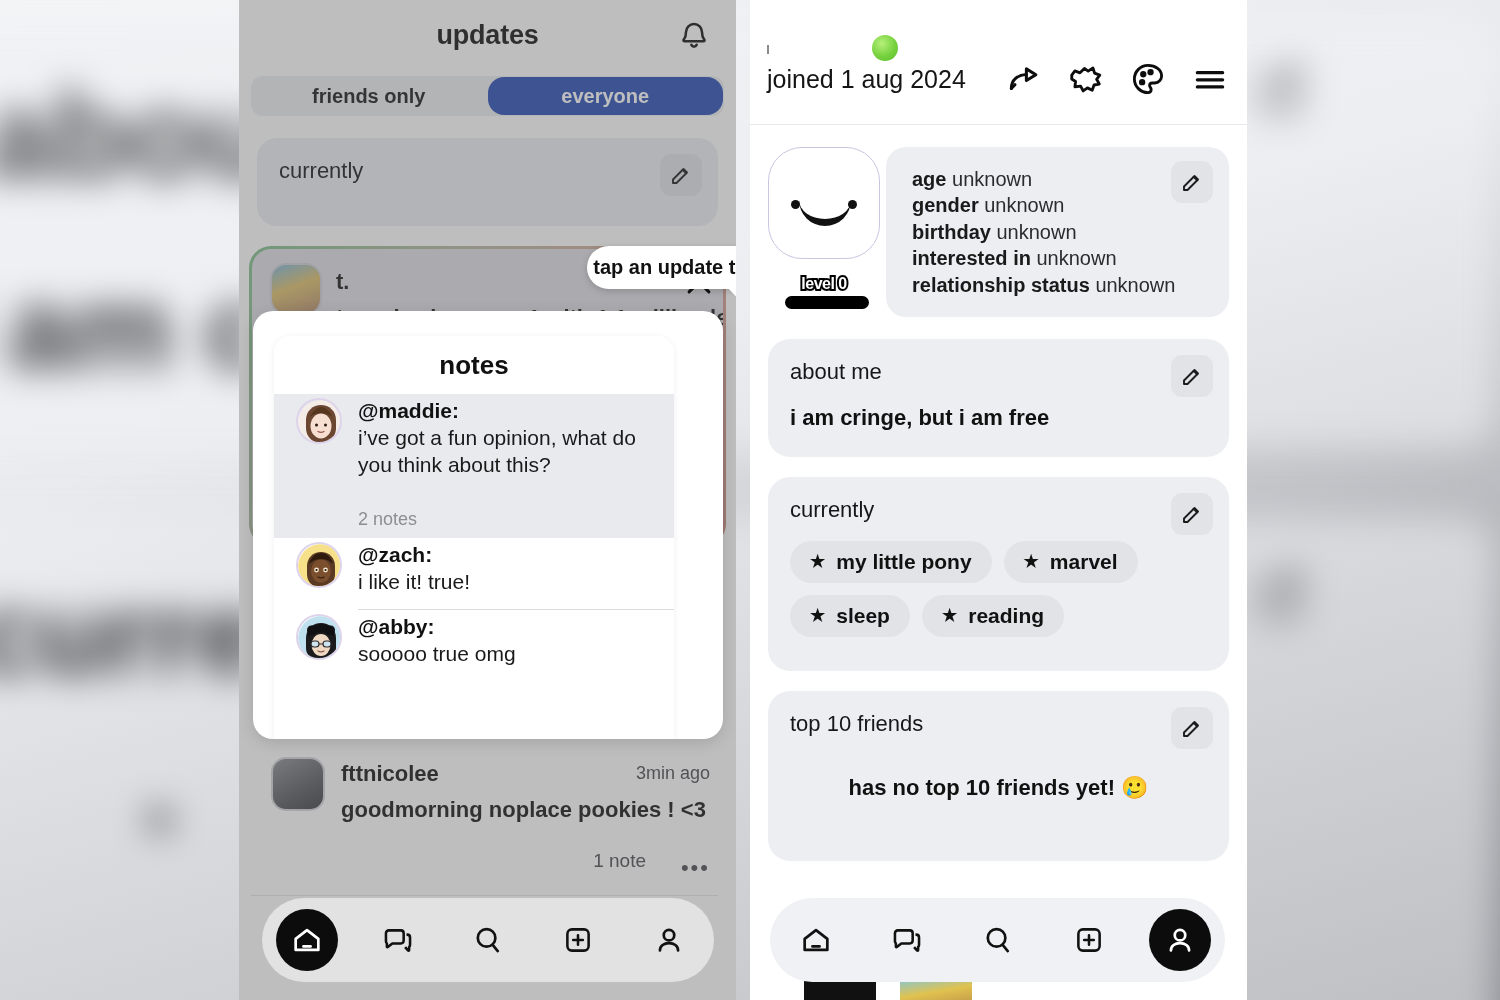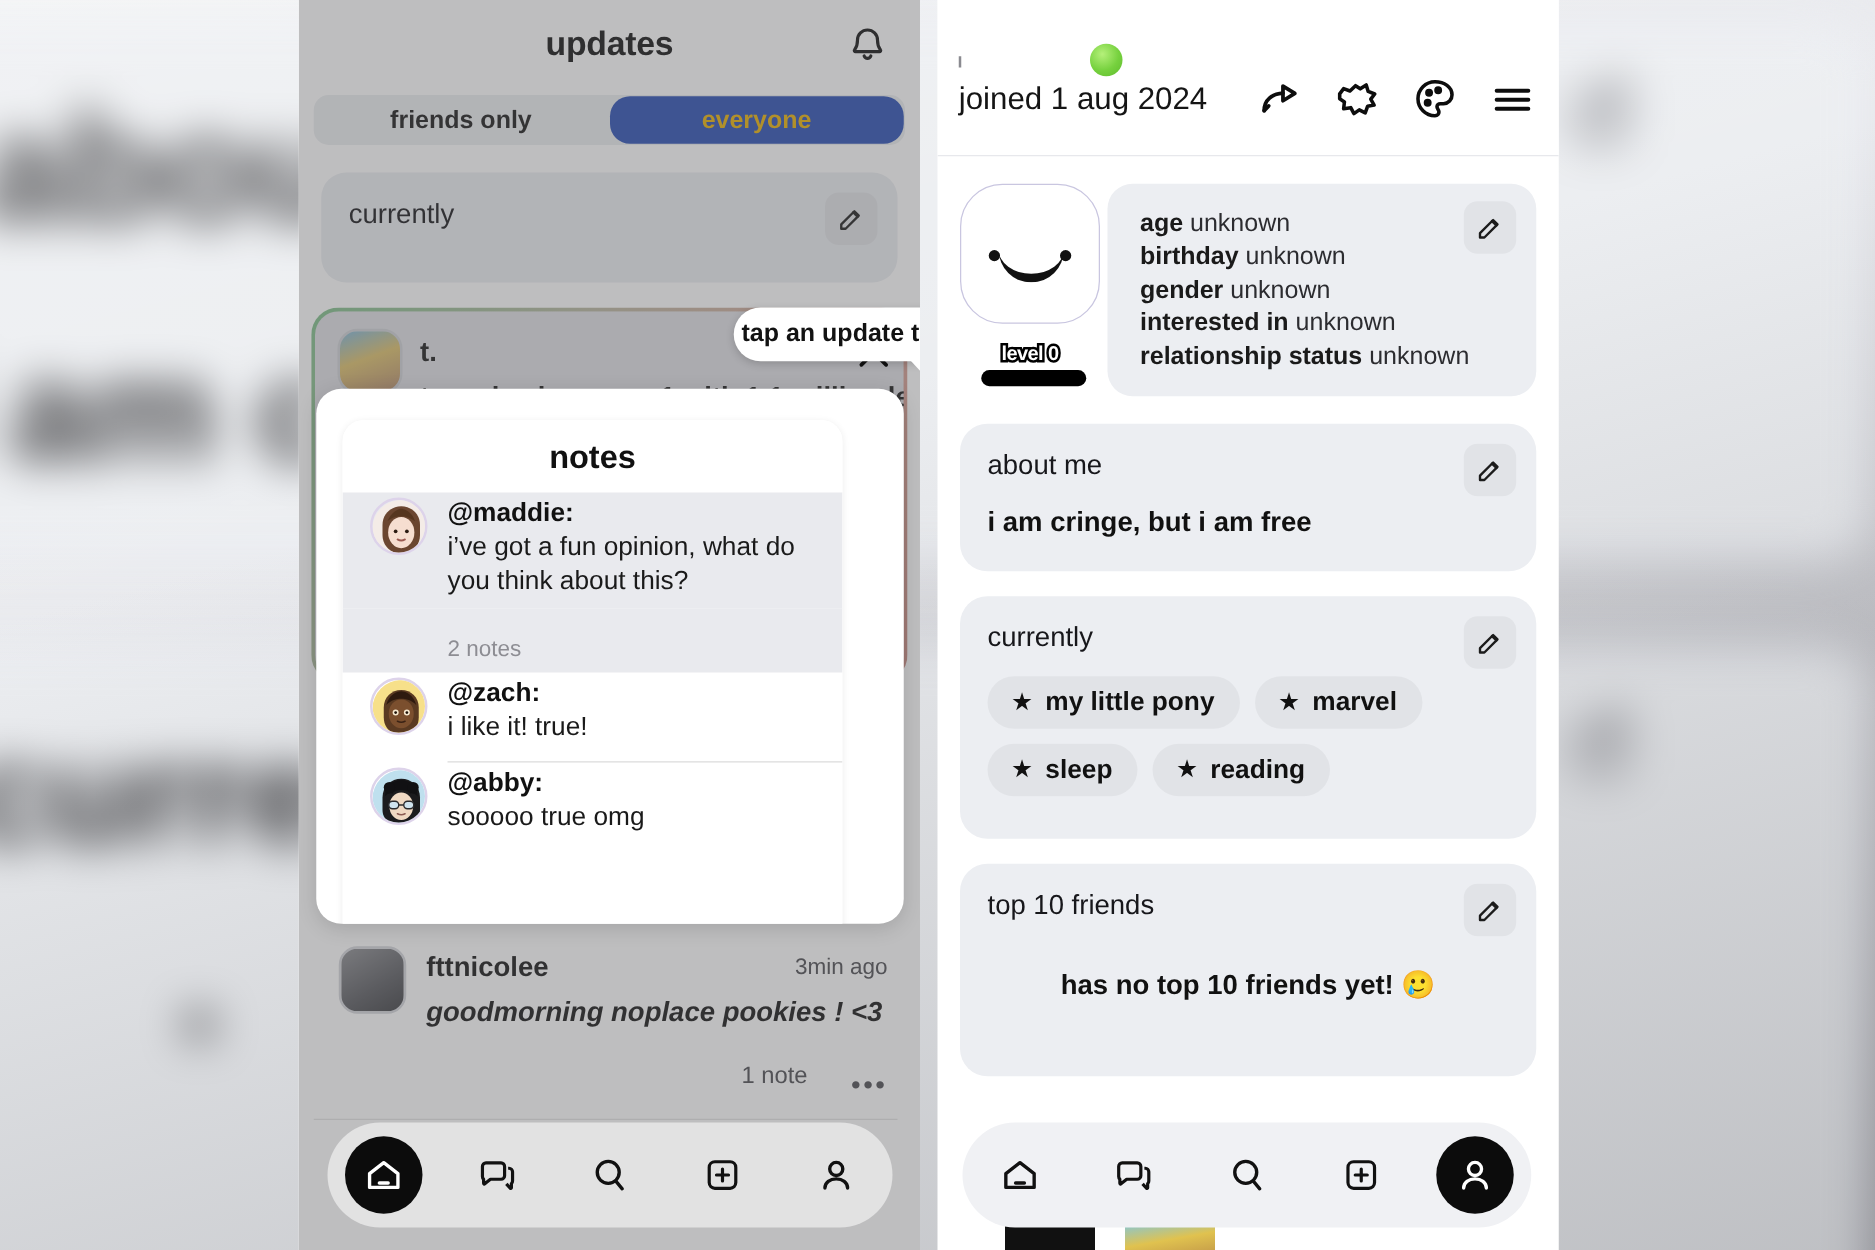--- a/index.html
+++ b/index.html
@@ -103,21 +103,21 @@
   }
   .tg {
     flex: 1;
     display: flex; align-items: center; justify-content: center;
     font-size: 20px; font-weight: 700;
     border-radius: 11px;
     color: #1a1a1a;
   }
   .tg.active {
     background: #2a4fb5;
-    color: #eab308;
+    color: #ffffff;
     margin: 1px;
     border-radius: 16px;
   }
   .lp-currently {
     position: relative;
     margin: 22px 18px 0 18px;
     height: 88px;
     background: #eceef2;
     border-radius: 20px;
   }
@@ -182,21 +182,20 @@
     font-size: 22px; font-weight: 700; color: #141414; text-align: center;
   }
   .lp-post2-time {
     position: absolute; right: 14px; top: 18px;
     font-size: 18px; color: #4d4d52; margin-left: 44px;
   }
   .lp-post2-body {
     position: absolute; left: 90px; top: 52px;
     font-size: 22px; font-weight: 700; color: #141414;
     white-space: nowrap;
-    font-style: italic;
   }
   .lp-post2-notes {
     position: absolute; right: 78px; top: 105px;
     font-size: 19px; color: #4d4d52;
   }
   .lp-post2-dots {
     position: absolute; right: 14px; top: 110px;
     font-size: 22px; color: #4d4d52; letter-spacing: 2px;
   }
   .lp-divider {
@@ -661,25 +660,25 @@
       <div id="level-badge">level 0</div>
       <div id="level-bar"></div>
     </div>
 
     <div id="info-card">
       <div class="info-line">
         <b>age</b>
         <span>unknown</span>
       </div>
       <div class="info-line">
+        <b>gender</b>
+        <span>unknown</span>
+      </div>
+      <div class="info-line">
         <b>birthday</b>
-        <span>unknown</span>
-      </div>
-      <div class="info-line">
-        <b>gender</b>
         <span>unknown</span>
       </div>
       <div class="info-line">
         <b>interested in</b>
         <span>unknown</span>
       </div>
       <div class="info-line">
         <b>relationship status</b>
         <span>unknown</span>
       </div>

